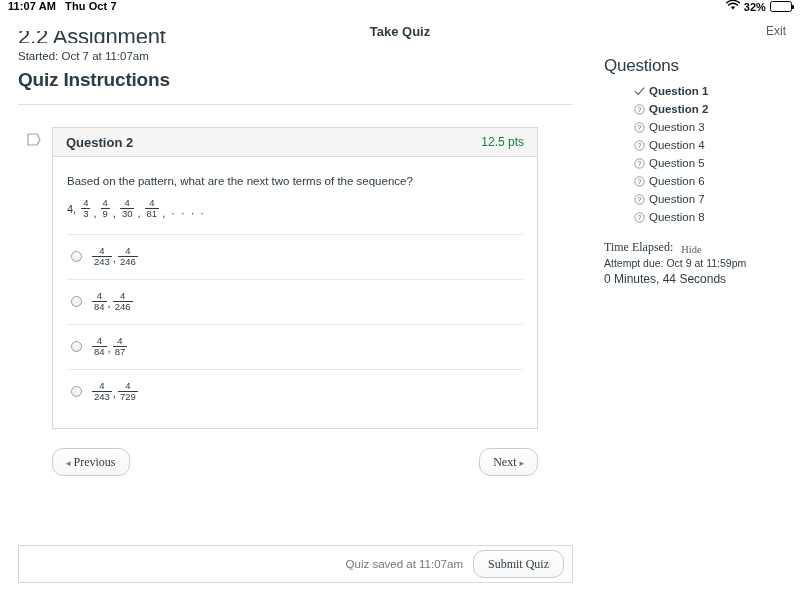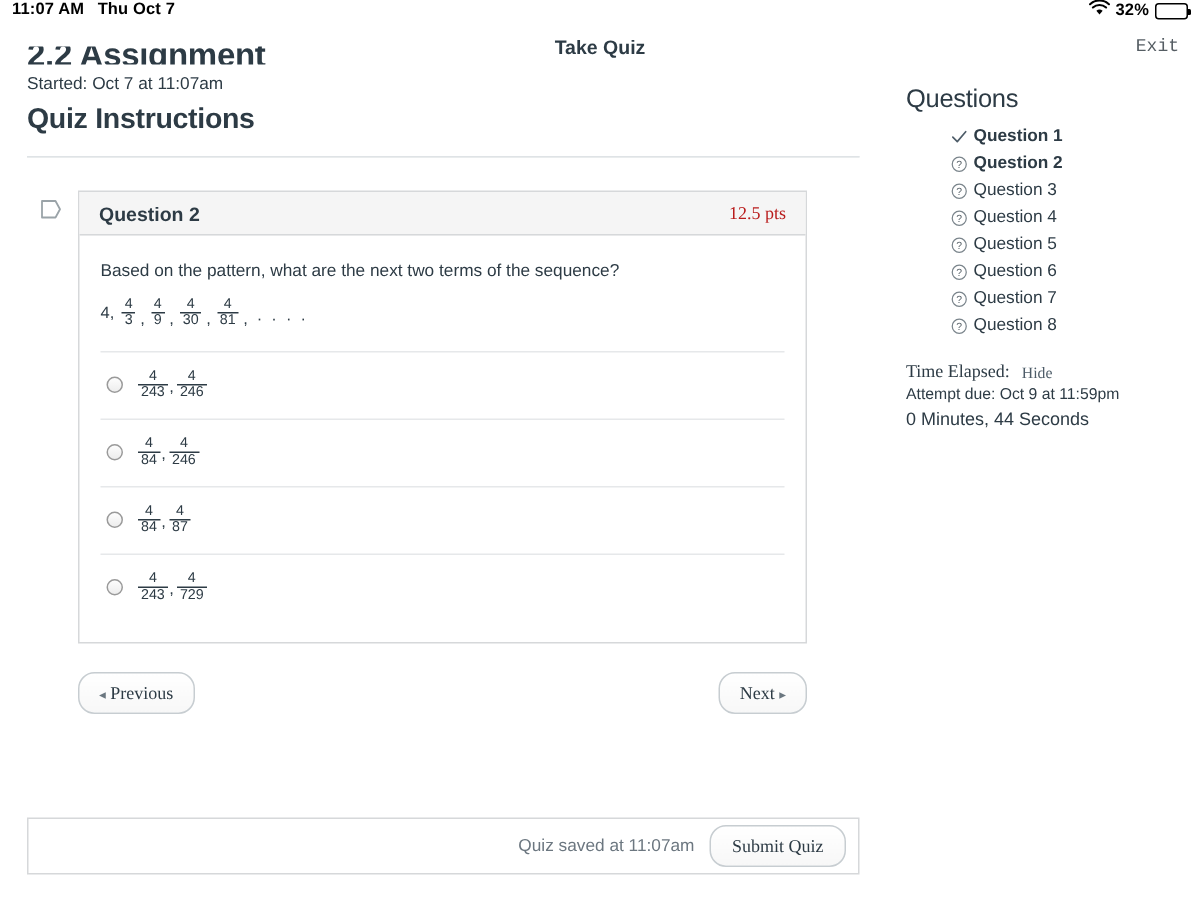--- a/index.html
+++ b/index.html
@@ -59,21 +59,20 @@
     color: #2d3b45;
   }
   .appbar-exit {
     position: absolute;
     right: 14px;
     top: 50%;
     transform: translateY(-50%);
     font-size: 12px;
     color: #555d63;
     cursor: pointer;
-    font-family: Liberation Mono, monospace;
   }
 
   
   .page {
     position: relative;
     width: 800px;
     height: 556px;
   }
 
   
@@ -81,21 +80,21 @@
     position: absolute;
     left: 0; top: 0;
     width: 592px;
     height: 556px;
     padding: 0 18px;
   }
 
   .quiz-title {
     margin: 0;
     font-size: 22px;
-    font-weight: bold;
+    font-weight: normal;
     color: #2d3b45;
     letter-spacing: -0.2px;
     height: 12px;           
     line-height: 12px;
     overflow: hidden;
     position: relative;
     top: -13px;
   }
   .started {
     margin: 0;
@@ -148,22 +147,21 @@
     padding: 0 13px;
   }
   .qhead-name {
     font-size: 13px;
     font-weight: bold;
     color: #2d3b45;
   }
   .qhead-pts {
     margin-left: auto;
     font-size: 12px;
-    color: #b91c1c;
-    font-family: Liberation Serif, serif;
+    color: #15803d;
   }
   .qbody { padding: 16px 14px 14px 14px; }
   .qtext {
     font-size: 11.5px;
     color: #2d3b45;
     line-height: 1.45;
     margin: 0 0 6px 0;
   }
 
   

